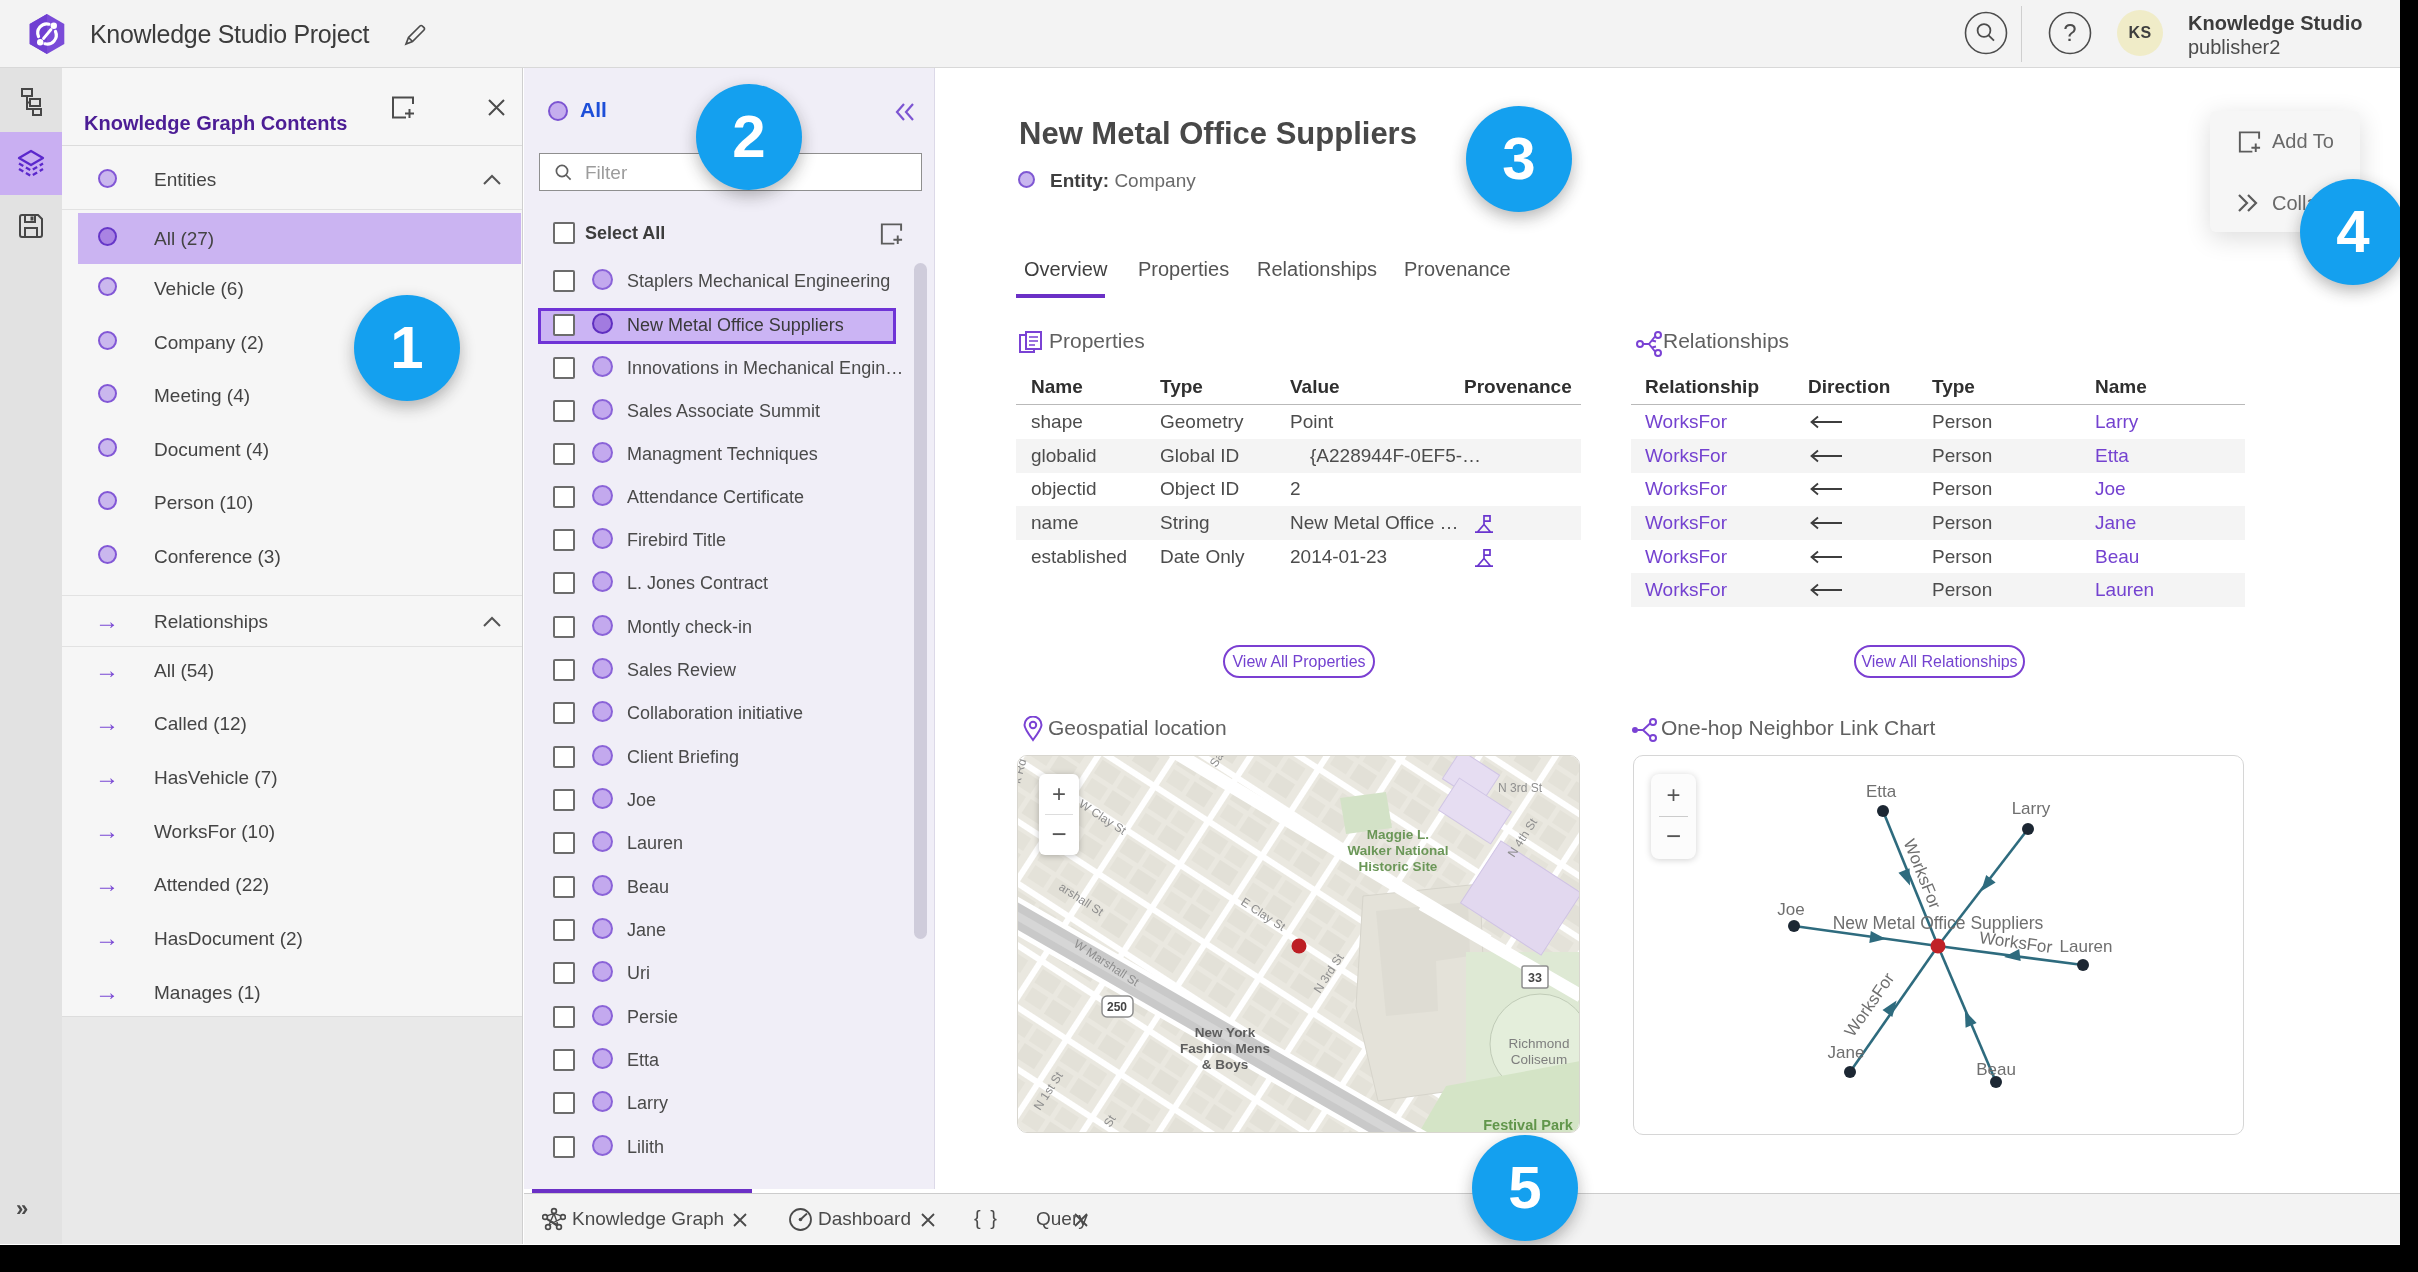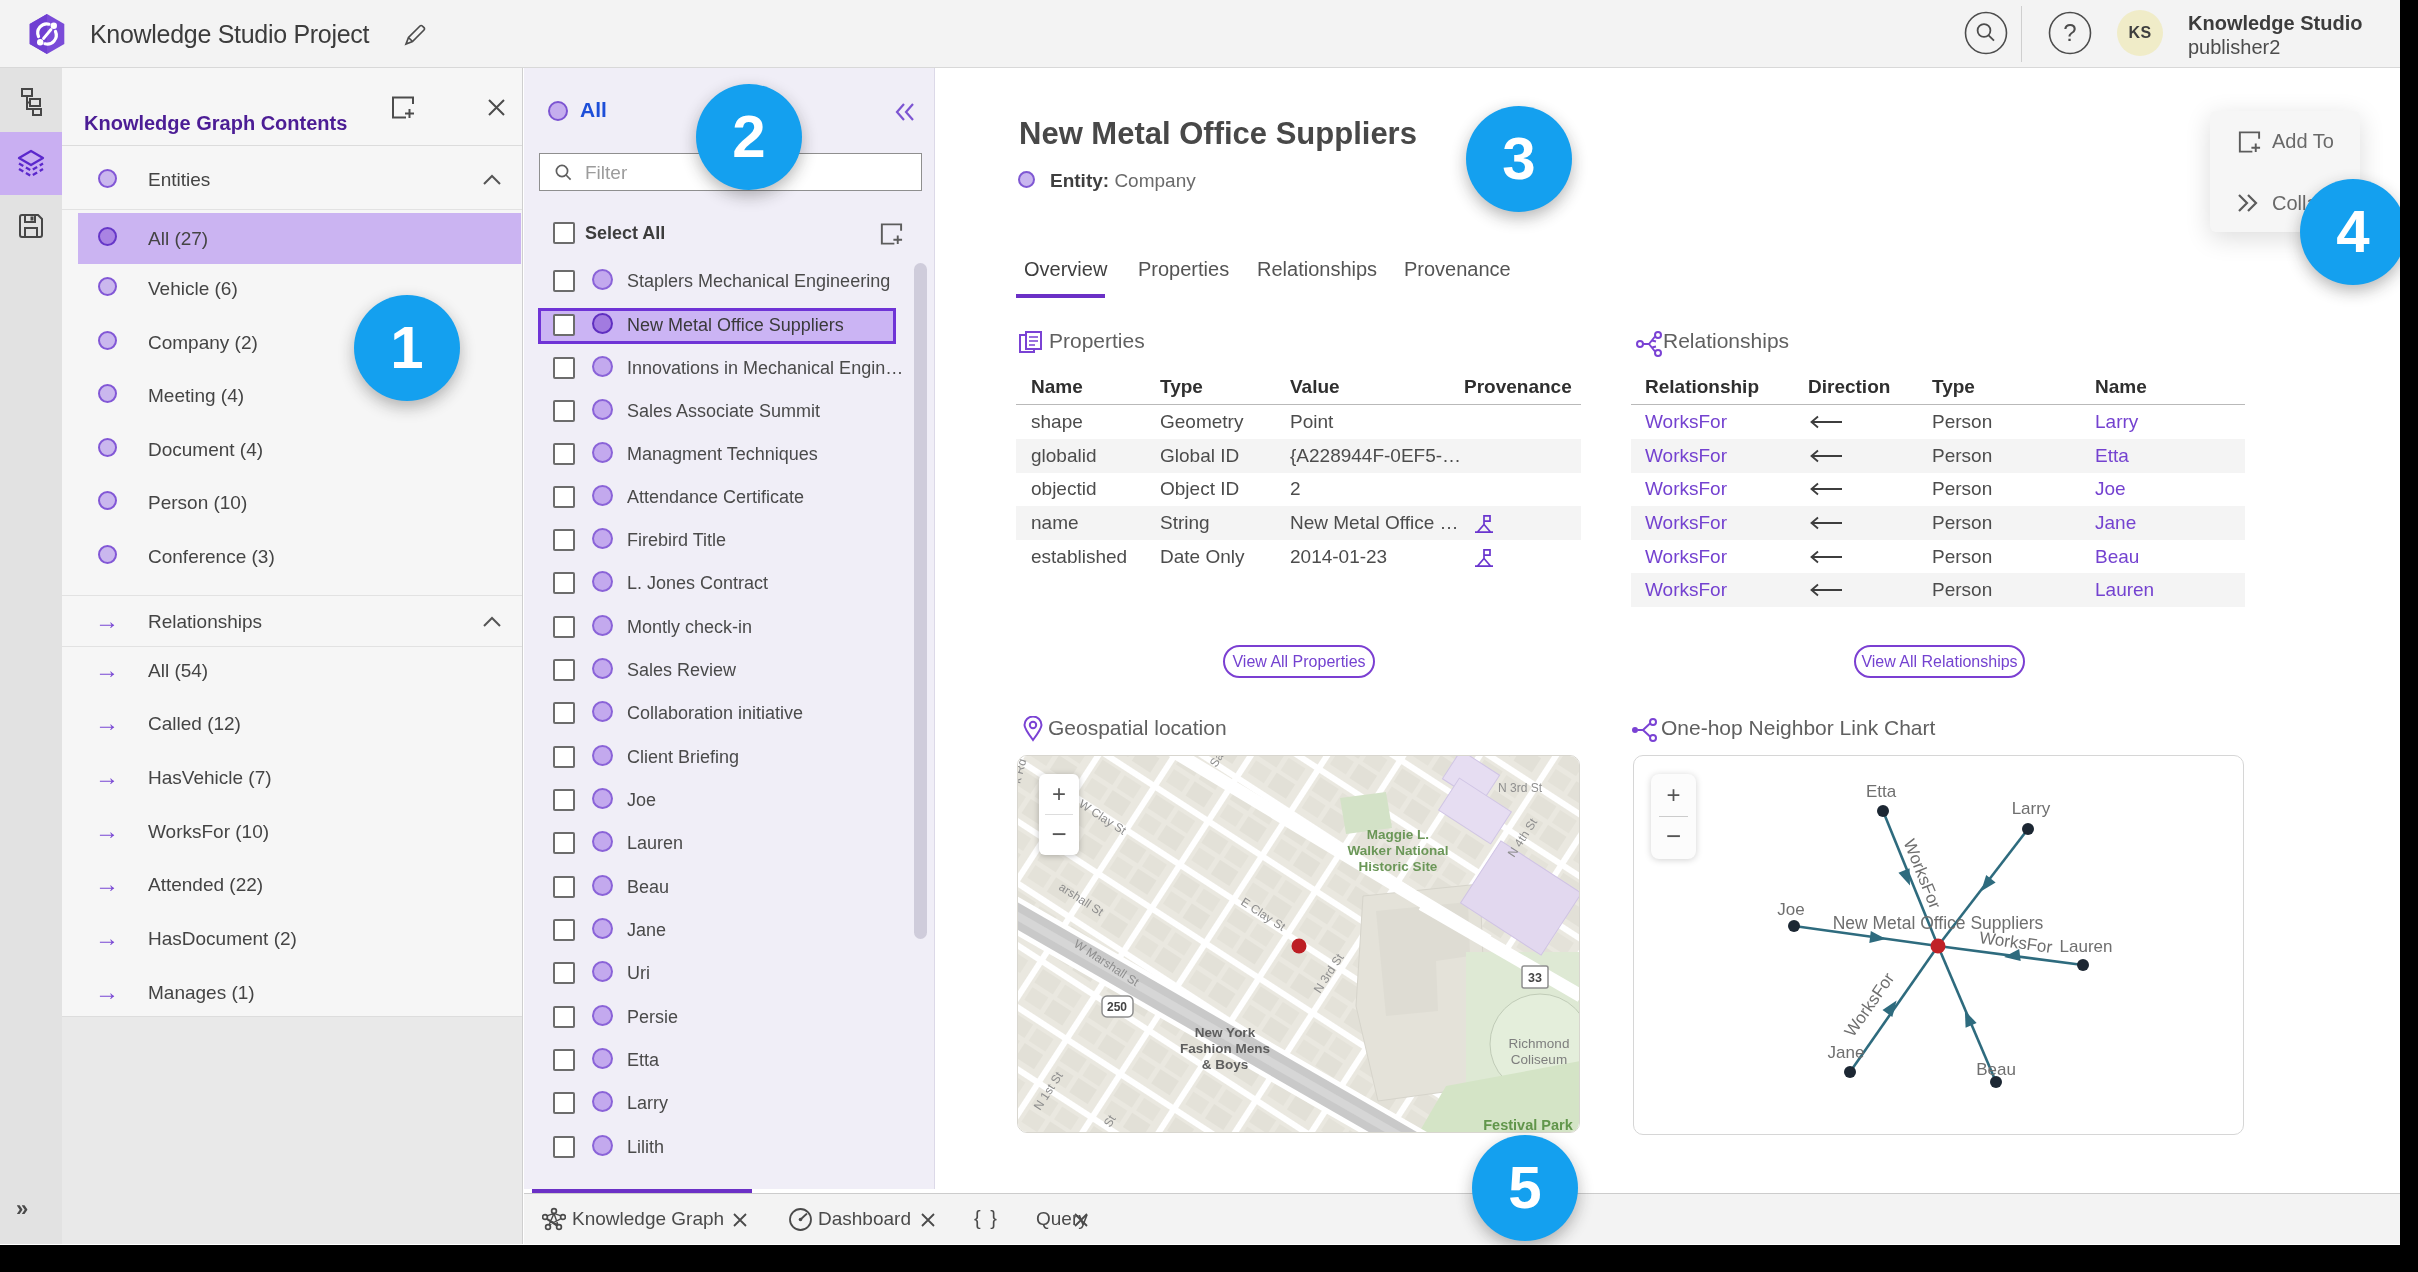--- a/index.html
+++ b/index.html
@@ -25,21 +25,21 @@
   background:#e9e9e9; border-right:1px solid #cfcfcf; z-index:3; }
 #p1content { position:absolute; left:0; top:0; width:460px; height:949px;
   background:#f6f6f6; border-bottom:1px solid #dddddd; }
 #p1head { position:absolute; left:0; top:0; width:460px; height:78px;
   border-bottom:1px solid #dcdcdc; }
 #p1head .t { position:absolute; left:22px; top:16px; height:78px; line-height:78px;
   font-size:20px; font-weight:bold; color:#4c1d95; }
 .row1 { position:absolute; left:0; width:460px; height:53px; }
 .row1 .circ { position:absolute; left:36px; top:15px; width:19px; height:19px;
   border-radius:50%; background:#cab7ee; border:2px solid #8257d6; }
-.row1 .lbl { position:absolute; left:86px; top:0; height:53px; line-height:53px;
+.row1 .lbl { position:absolute; left:92px; top:0; height:53px; line-height:53px;
   font-size:19px; color:#444; }
 .row1 .arr { position:absolute; left:33px; top:0; height:53px; line-height:51px;
   font-size:24px; color:#7a49d4; }
 .hl1 { position:absolute; left:16px; width:443px; height:51px; background:#cbb4f2; }
 
 
 #panel2 { position:absolute; left:524px; top:68px; width:411px; height:1121px;
   background:#f0eef7; border-right:1px solid #dcd9e8; z-index:3; }
 .row2 { position:absolute; left:14px; width:380px; height:43px; }
 .row2 .cb { position:absolute; left:15px; top:10px; width:22px; height:22px;
@@ -384,21 +384,21 @@
     <div class="th" style="left:354px; top:308px;">Value</div>
     <div class="th" style="left:528px; top:308px;">Provenance</div>
     <div class="abs" style="left:80px; top:336px; width:565px; height:1px; background:#b9b9b9;"></div>
     <div class="stripe" style="left:80px; top:371px; width:565px;"></div>
     <div class="stripe" style="left:80px; top:438px; width:565px;"></div>
     <div class="td" style="left:95px; top:337px;">shape</div>
       <div class="td" style="left:224px; top:337px;">Geometry</div>
       <div class="td" style="left:354px; top:337px;">Point</div>
     <div class="td" style="left:95px; top:371px;">globalid</div>
       <div class="td" style="left:224px; top:371px;">Global ID</div>
-      <div class="td" style="left:354px; top:371px;">{A228944F-0EF5-…</div>
+      <div class="td" style="left:374px; top:371px;">{A228944F-0EF5-…</div>
     <div class="td" style="left:95px; top:404px;">objectid</div>
       <div class="td" style="left:224px; top:404px;">Object ID</div>
       <div class="td" style="left:354px; top:404px;">2</div>
     <div class="td" style="left:95px; top:438px;">name</div>
       <div class="td" style="left:224px; top:438px;">String</div>
       <div class="td" style="left:354px; top:438px;">New Metal Office …</div>
     <div class="td" style="left:95px; top:472px;">established</div>
       <div class="td" style="left:224px; top:472px;">Date Only</div>
       <div class="td" style="left:354px; top:472px;">2014-01-23</div>
     <svg class="abs" style="left:537px; top:444px;" width="22" height="22" viewBox="0 0 22 22">

